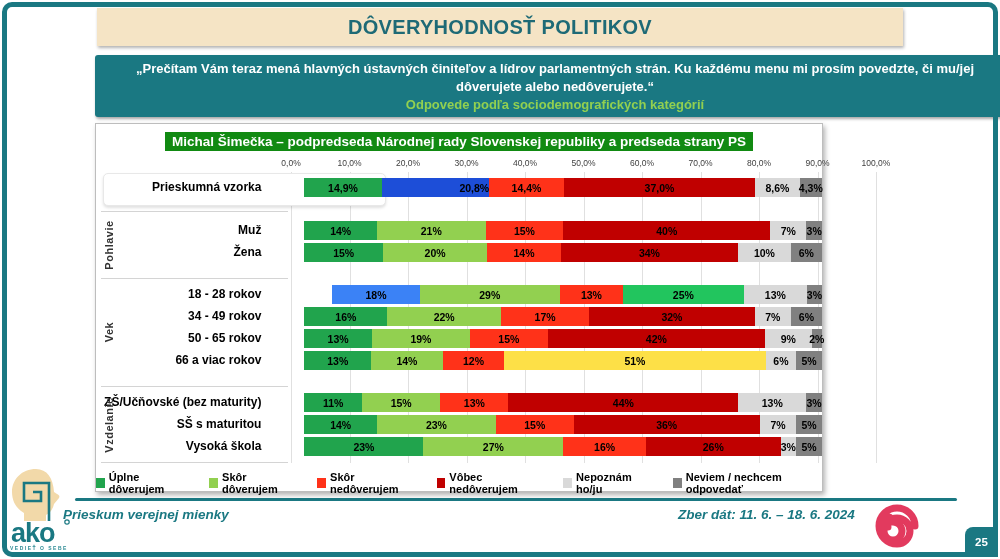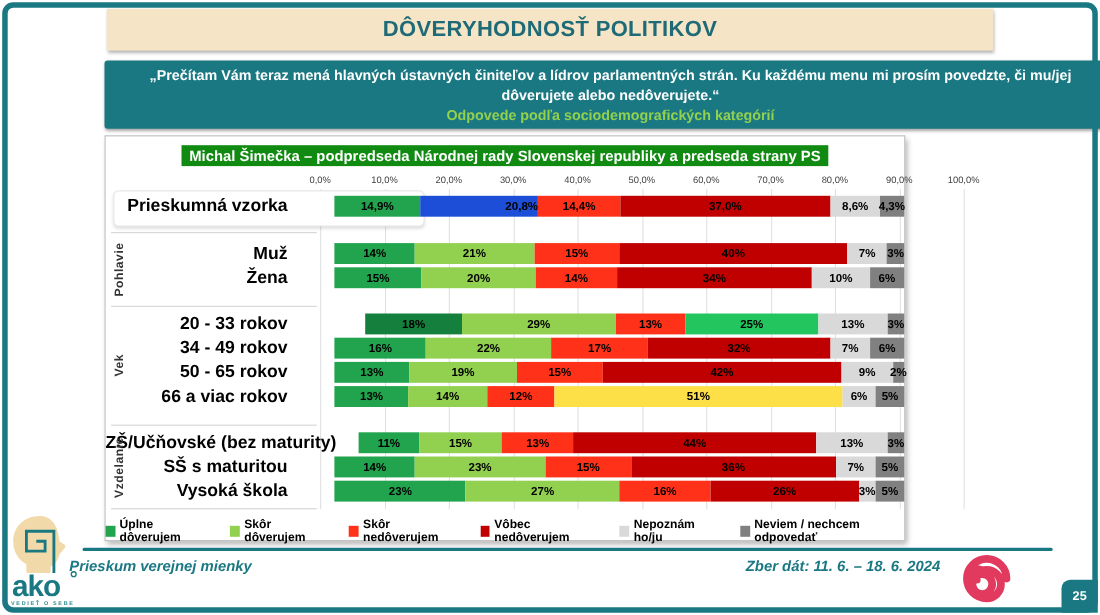--- a/index.html
+++ b/index.html
@@ -35,21 +35,21 @@
   .g0{margin-top:6px;}
   .g1{margin-top:14px;padding-top:10px;padding-bottom:16px;}
   .g2{padding-top:7px;padding-bottom:16px;}
   .g3{padding-top:7px;padding-bottom:7px;}
   .divider{position:absolute;top:0;left:5px;width:187px;height:1px;background:#d4d4d4;}
   .divider-bottom{top:auto;bottom:0;}
   .gname{position:absolute;left:7px;top:50%;transform:translate(0,-50%) rotate(180deg);
          writing-mode:vertical-rl;font-size:11px;font-weight:bold;color:#333;letter-spacing:.5px;}
   .row{display:flex;height:19px;margin-bottom:3px;}
   .group .row:last-child{margin-bottom:0;}
-  .rlabel{width:195px;box-sizing:border-box;padding-right:8px;text-align:right;font-size:16px;
+  .rlabel{width:195px;box-sizing:border-box;padding-right:8px;text-align:right;font-size:12px;
           font-weight:bold;color:#000;line-height:19px;white-space:nowrap;}
   .bar{width:585px;display:flex;padding-left:35px;}
   .seg{position:relative;display:flex;align-items:center;justify-content:center;overflow:visible;}
   .seg span{font-size:10.5px;font-weight:bold;color:#000;white-space:nowrap;}
   .legend{position:absolute;left:0;right:0;top:347px;display:flex;justify-content:center;
           align-items:center;gap:23px;z-index:2;}
   .litem{display:flex;align-items:center;gap:4px;}
   .lsq{width:10px;height:10px;display:inline-block;}
   .llabel{font-size:11px;font-weight:bold;color:#000;}
 
@@ -180,23 +180,23 @@
               <div class="seg" style="width: 6.06061%; background: rgb(128, 128, 128);">
                 <span>6%</span>
               </div>
             </div>
           </div>
         </div>
         <div class="group g2">
           <div class="divider"></div>
           <span class="gname">Vek</span>
           <div class="row">
-            <div class="rlabel">20 - 33 rokov</div>
-            <div class="bar">
-              <div class="seg" style="width: 17.8218%; background: #15803d; margin-left: 28px;">
+            <div class="rlabel">18 - 28 rokov</div>
+            <div class="bar">
+              <div class="seg" style="width: 17.8218%; background: #3b82f6; margin-left: 28px;">
                 <span>18%</span>
               </div>
               <div class="seg" style="width: 28.7129%; background: rgb(146, 208, 80);">
                 <span>29%</span>
               </div>
               <div class="seg" style="width: 12.8713%; background: rgb(255, 50, 25);">
                 <span>13%</span>
               </div>
               <div class="seg" style="width: 24.7525%; background: #22c55e; justify-content: center;">
                 <span>25%</span>

